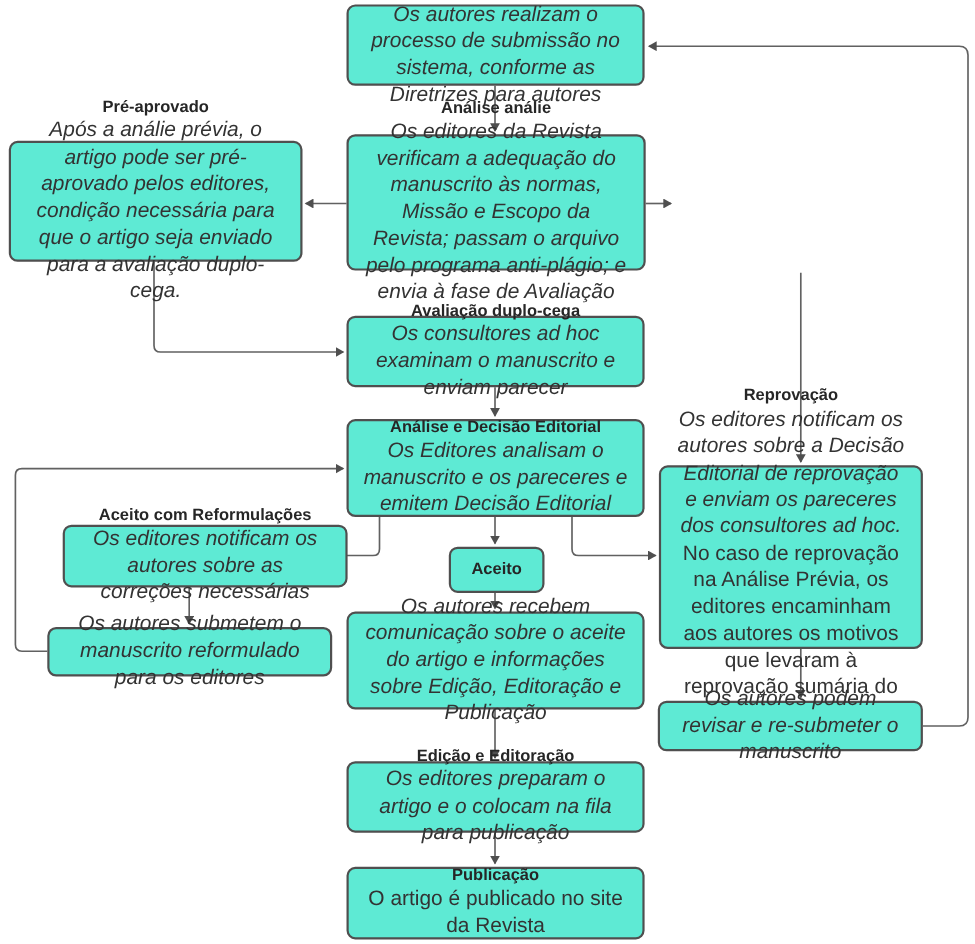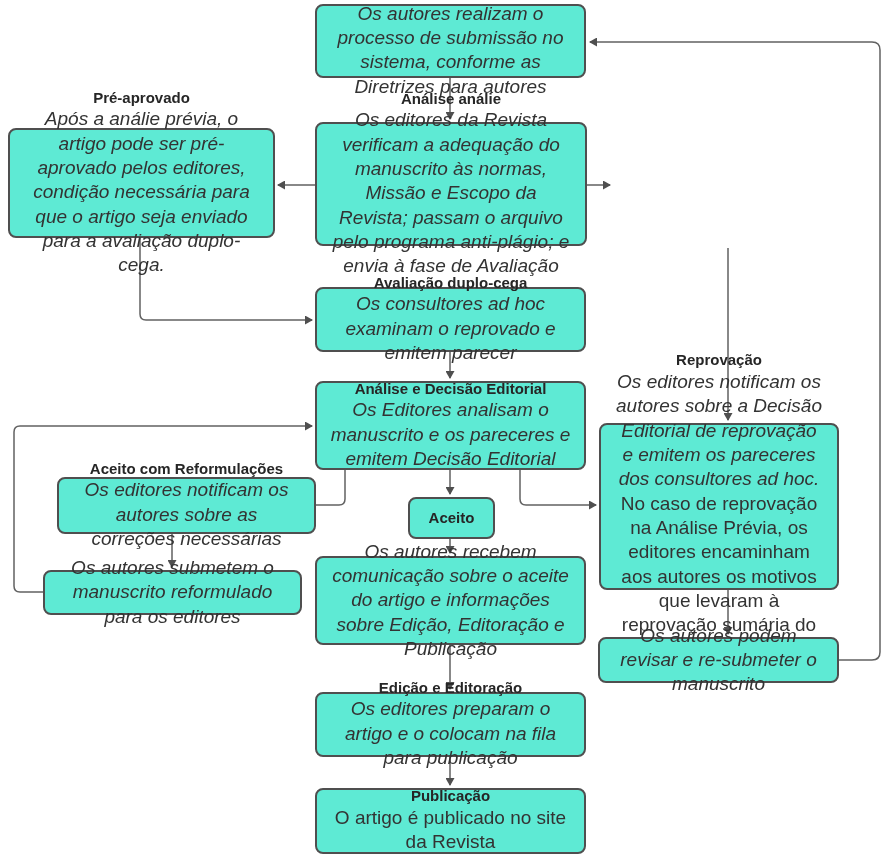--- a/index.html
+++ b/index.html
@@ -82,21 +82,21 @@
   </div>
 
   <div class="node" style="left:8px;top:128px;width:267px;height:110px">
     <div class="title">Pré-aprovado</div>
     <div class="body">Após a análie prévia, o artigo pode ser pré-aprovado pelos editores, condição necessária para que o artigo seja enviado para a avaliação duplo-cega.</div>
   </div>
 
 
   <div class="node" style="left:315px;top:287px;width:271px;height:65px">
     <div class="title">Avaliação duplo-cega</div>
-    <div class="body">Os consultores ad hoc examinam o reprovado e emitem parecer</div>
+    <div class="body">Os consultores ad hoc examinam o manuscrito e enviam parecer</div>
   </div>
 
   <div class="node" style="left:315px;top:381px;width:271px;height:89px">
     <div class="title">Análise e Decisão Editorial</div>
     <div class="body">Os Editores analisam o manuscrito e os pareceres e emitem Decisão Editorial</div>
   </div>
 
   <div class="node" style="left:57px;top:477px;width:259px;height:57px">
     <div class="title">Aceito com Reformulações</div>
     <div class="body">Os editores notificam os autores sobre as correções necessárias</div>
@@ -109,21 +109,21 @@
   <div class="node" style="left:408px;top:497px;width:87px;height:42px">
     <div class="title">Aceito</div>
   </div>
 
   <div class="node" style="left:315px;top:556px;width:271px;height:89px">
     <div class="body">Os autores recebem comunicação sobre o aceite do artigo e informações sobre Edição, Editoração e Publicação</div>
   </div>
 
   <div class="node" style="left:599px;top:423px;width:240px;height:167px">
     <div class="title">Reprovação</div>
-    <div class="body"><span>Os editores notificam os autores sobre a Decisão Editorial de reprovação e emitem os pareceres dos consultores ad hoc.</span> <span class="upright">No caso de reprovação na Análise Prévia, os editores encaminham aos autores os motivos que levaram à reprovação sumária do manuscrito.</span></div>
+    <div class="body"><span>Os editores notificam os autores sobre a Decisão Editorial de reprovação e enviam os pareceres dos consultores ad hoc.</span> <span class="upright">No caso de reprovação na Análise Prévia, os editores encaminham aos autores os motivos que levaram à reprovação sumária do manuscrito.</span></div>
   </div>
 
   <div class="node" style="left:598px;top:637px;width:241px;height:46px">
     <div class="body">Os autores podem revisar e re-submeter o manuscrito</div>
   </div>
 
   <div class="node" style="left:315px;top:692px;width:271px;height:65px">
     <div class="title">Edição e Editoração</div>
     <div class="body">Os editores preparam o artigo e o colocam na fila para publicação</div>
   </div>

